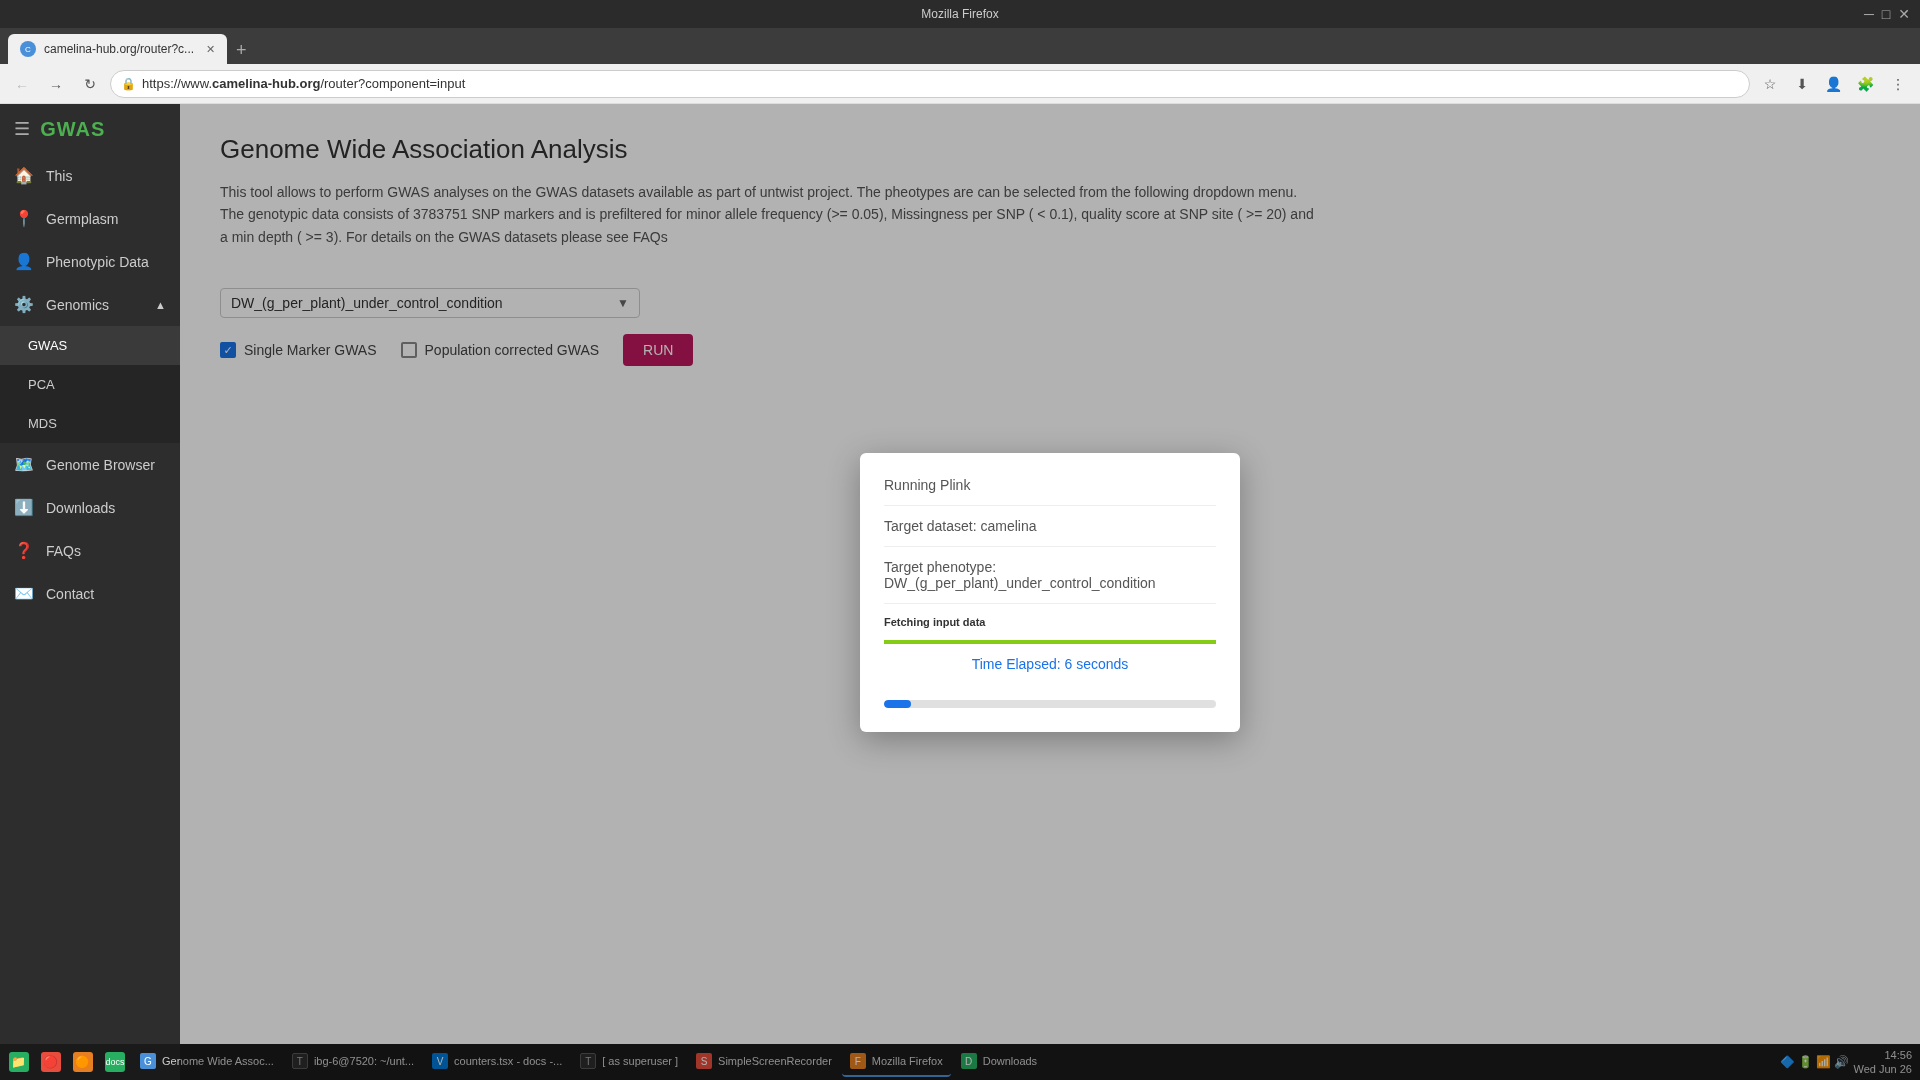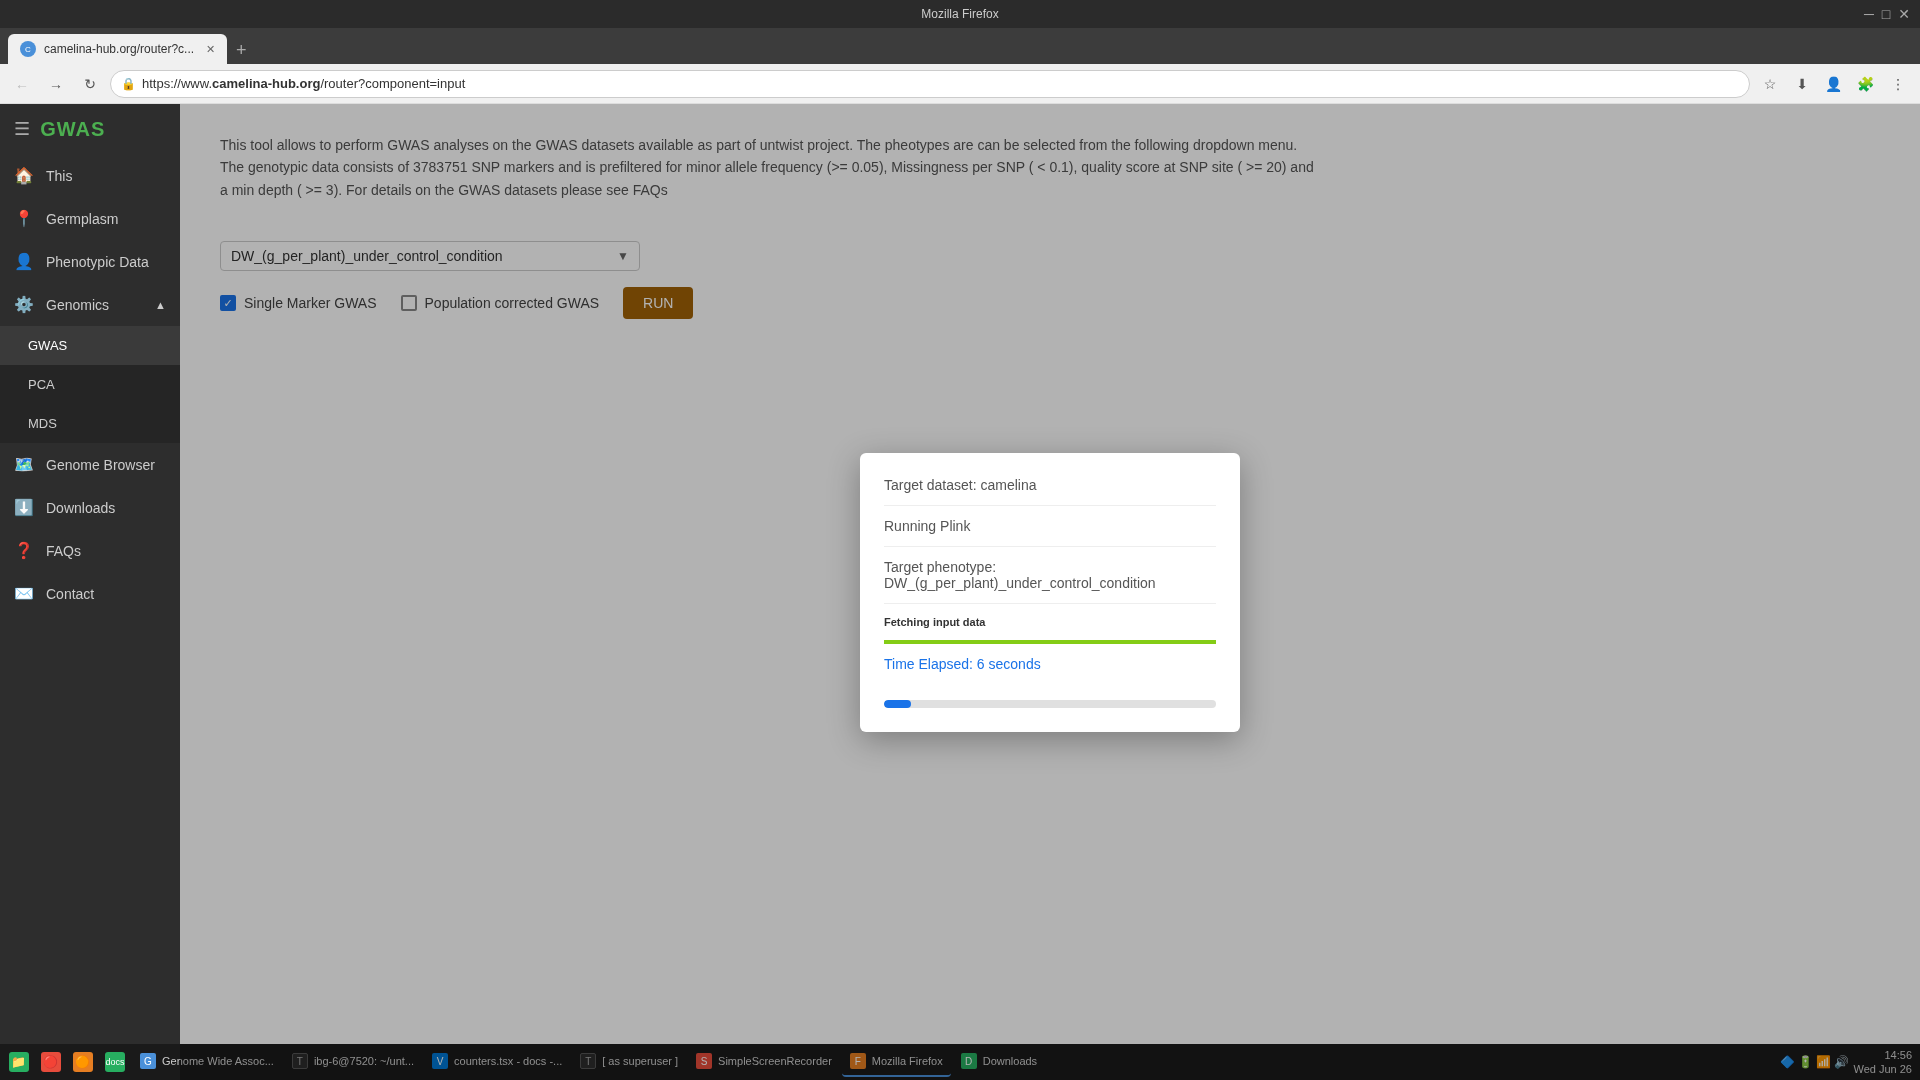--- a/index.html
+++ b/index.html
@@ -51,29 +51,29 @@
     .page-description { font-size: 14px; color: #555; line-height: 1.6; margin-bottom: 40px; max-width: 1100px; }
     .trait-section { margin-bottom: 16px; }
     .trait-label { font-size: 11px; color: #888; margin-bottom: 4px; }
     .trait-select { display: flex; align-items: center; border: 1px solid #ccc; border-radius: 4px; padding: 6px 10px; width: 420px; background: white; cursor: pointer; }
     .trait-select .value { flex: 1; font-size: 14px; color: #333; }
     .trait-select .arrow { color: #666; font-size: 12px; }
     .options-row { display: flex; align-items: center; gap: 24px; margin-bottom: 20px; }
     .checkbox-item { display: flex; align-items: center; gap: 8px; font-size: 14px; color: #444; }
     .checkbox { width: 16px; height: 16px; border: 2px solid #1a73e8; background: #1a73e8; display: flex; align-items: center; justify-content: center; color: white; font-size: 11px; border-radius: 2px; }
     .checkbox.unchecked { background: white; border-color: #888; }
-    .run-btn { background: #a16207; color: white; border: none; padding: 8px 20px; border-radius: 4px; font-size: 14px; cursor: pointer; }
+    .run-btn { background: #be185d; color: white; border: none; padding: 8px 20px; border-radius: 4px; font-size: 14px; cursor: pointer; }
 
     
     .modal-overlay { position: absolute; top: 0; left: 0; right: 0; bottom: 0; background: rgba(0,0,0,0.3); display: flex; align-items: center; justify-content: center; z-index: 100; }
     .modal { background: white; border-radius: 6px; width: 380px; padding: 24px; box-shadow: 0 8px 32px rgba(0,0,0,0.3); }
     .modal-line { font-size: 14px; color: #555; margin-bottom: 12px; padding-bottom: 12px; border-bottom: 1px solid #eee; }
     .modal-line:last-of-type { border-bottom: none; }
     .modal-status { font-size: 11px; font-weight: bold; color: #333; margin-bottom: 12px; padding-bottom: 12px; border-bottom: 4px solid #84cc16; }
-    .modal-elapsed { text-align: left; color: #1a73e8; font-size: 14px; margin-bottom: 28px; }
+    .modal-elapsed { text-align: center; color: #1a73e8; font-size: 14px; margin-bottom: 28px; }
     .progress-bar-container { height: 8px; background: #e0e0e0; border-radius: 4px; overflow: hidden; }
     .progress-bar-fill { height: 100%; background: #1a73e8; border-radius: 4px; width: 8%; }
 
     
     .taskbar { height: 36px; background: #1a1a1a; display: flex; align-items: center; padding: 0 4px; gap: 2px; position: absolute; bottom: 0; left: 0; right: 0; }
     .taskbar-icon { height: 30px; min-width: 30px; display: flex; align-items: center; justify-content: center; border-radius: 4px; cursor: pointer; }
     .taskbar-icon .icon-shape { width: 20px; height: 20px; border-radius: 3px; display: flex; align-items: center; justify-content: center; font-size: 12px; }
     .taskbar-app { height: 30px; display: flex; align-items: center; padding: 0 8px; gap: 6px; border-radius: 4px; cursor: pointer; font-size: 11px; color: #ccc; max-width: 160px; overflow: hidden; border-bottom: 2px solid transparent; }
     .taskbar-app.active { border-bottom-color: #4a90d9; }
     .taskbar-app .app-icon { width: 16px; height: 16px; border-radius: 2px; flex-shrink: 0; display: flex; align-items: center; justify-content: center; font-size: 10px; }
@@ -175,20 +175,21 @@
           <span>FAQs</span>
         </div>
         <div class="sidebar-item">
           <span class="icon">✉️</span>
           <span>Contact</span>
         </div>
       </div>
     </div>
 
     <div class="main-content">
+      <h1 class="page-title">Genome Wide Association Analysis</h1>
       <p class="page-description">This tool allows to perform GWAS analyses on the GWAS datasets available as part of untwist project. The pheotypes are can be selected from the following dropdown menu. The genotypic data consists of 3783751 SNP markers and is prefiltered for minor allele frequency (&gt;= 0.05), Missingness per SNP ( &lt; 0.1), quality score at SNP site ( &gt;= 20) and a min depth ( &gt;= 3). For details on the GWAS datasets please see FAQs</p>
 
       <div class="trait-section">
         <div class="trait-select">
           <span class="value">DW_(g_per_plant)_under_control_condition</span>
           <span class="arrow">▼</span>
         </div>
       </div>
 
       <div class="options-row">
@@ -198,22 +199,22 @@
         </div>
         <div class="checkbox-item">
           <div class="checkbox unchecked"></div>
           <span>Population corrected GWAS</span>
         </div>
         <button class="run-btn">RUN</button>
       </div>
 
       <div class="modal-overlay">
         <div class="modal">
+          <div class="modal-line">Running Plink</div>
           <div class="modal-line">Target dataset: camelina</div>
-          <div class="modal-line">Running Plink</div>
           <div class="modal-line">Target phenotype: DW_(g_per_plant)_under_control_condition</div>
           <div class="modal-status">Fetching input data</div>
           <div class="modal-elapsed">Time Elapsed: 6 seconds</div>
           <div class="progress-bar-container">
             <div class="progress-bar-fill" style="width: 8%;"></div>
           </div>
         </div>
       </div>
     </div>
   </div>

